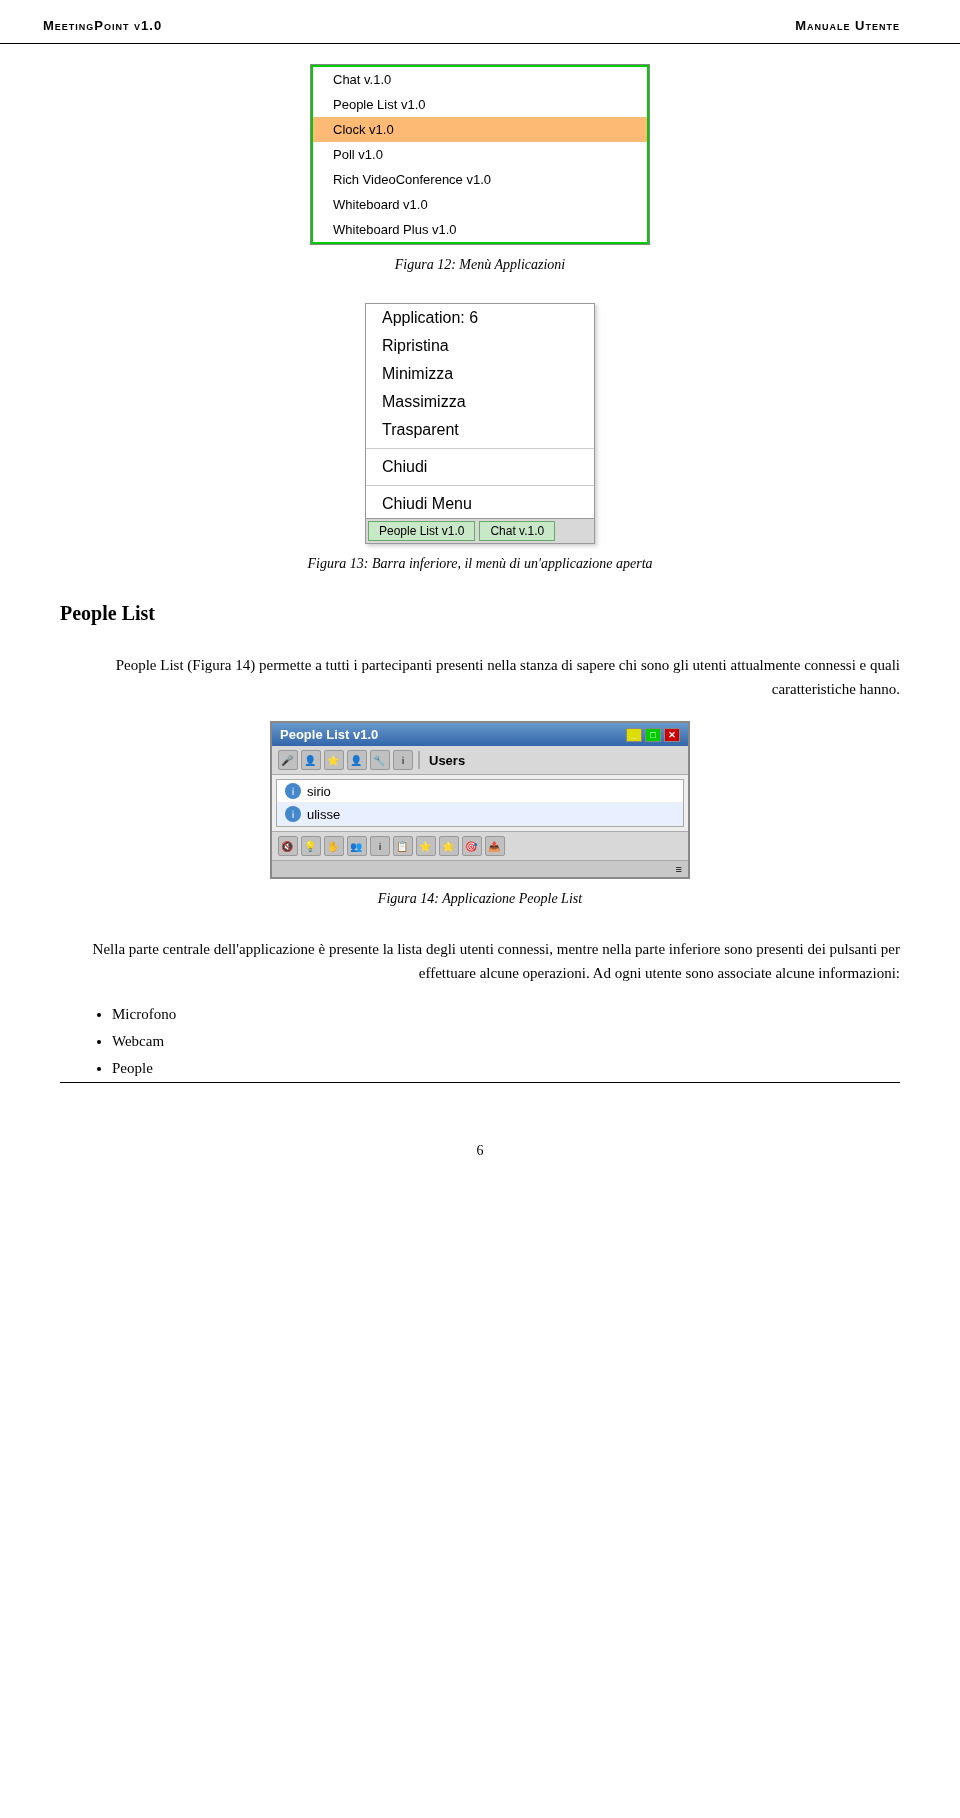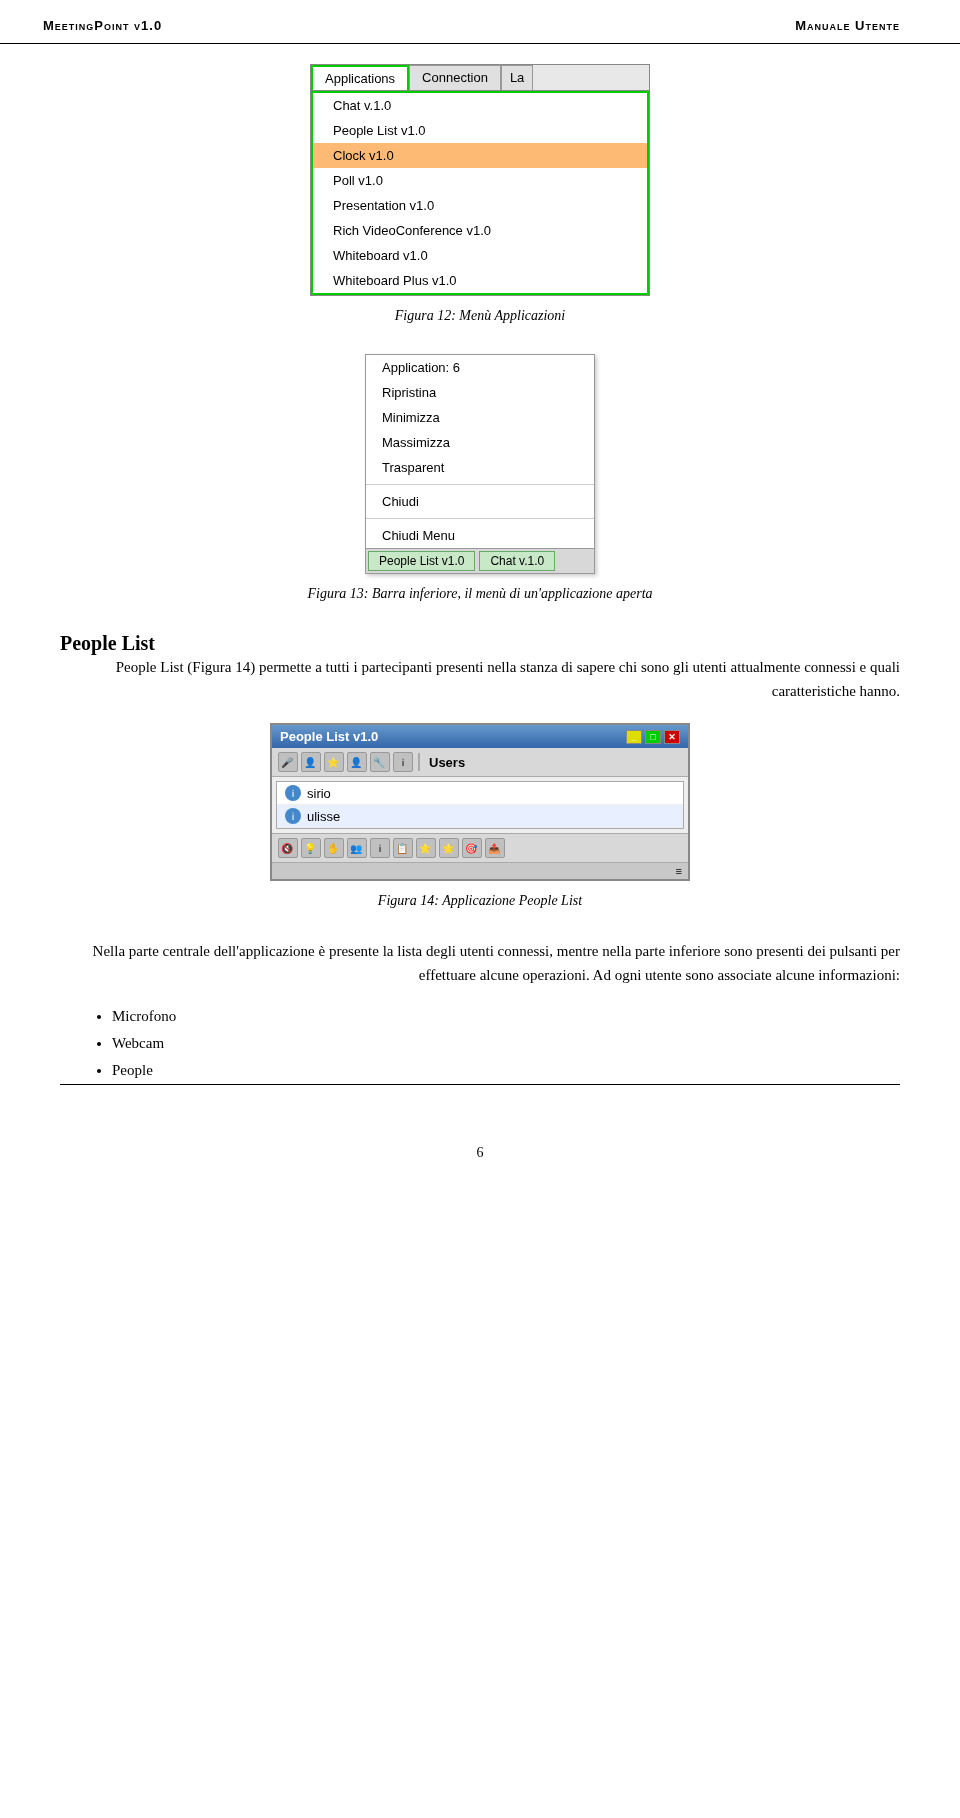--- a/index.html
+++ b/index.html
@@ -112,21 +112,21 @@
     
     .context-menu-screenshot {
       background: #ffffff;
       border: 1px solid #999;
       width: 230px;
       box-shadow: 2px 2px 4px rgba(0,0,0,0.2);
     }
 
     .context-menu-item {
       padding: 5px 16px;
-      font-size: 13px;
+      font-size: 16px;
       font-family: Arial, sans-serif;
     }
 
     .context-menu-divider {
       border-top: 1px solid #ccc;
       margin: 4px 0;
     }
 
     .context-menu-taskbar {
       display: flex;
@@ -260,21 +260,21 @@
       padding: 2px 6px;
       display: flex;
       justify-content: flex-end;
       border-top: 1px solid #aaa;
     }
 
     
     .section-title {
       font-size: 20px;
       font-weight: bold;
-      margin: 20px 0 0 0;
+      margin: 20px 0 28px 0;
     }
 
     .body-text {
       font-size: 15px;
       line-height: 1.6;
       margin-bottom: 16px;
       text-align: right;
     }
 
     
@@ -307,31 +307,25 @@
 
 <div class="page-header">
   <span class="header-left">MeetingPoint v1.0</span>
   <span class="header-right">Manuale Utente</span>
 </div>
 
 <div class="main-content">
 
   <div class="figure-container">
     <div class="apps-menu-screenshot">
-      <div class="menu-bar">
-        <div class="menu-tab active">Applications</div>
-        <div class="menu-tab">Connection</div>
-        <div class="menu-tab truncated">La</div>
-      </div>
       <div class="menu-dropdown">
         <div class="menu-item">Chat v.1.0</div>
         <div class="menu-item">People List v1.0</div>
         <div class="menu-item highlighted">Clock v1.0</div>
         <div class="menu-item">Poll v1.0</div>
-        <div class="menu-item">Presentation v1.0</div>
         <div class="menu-item">Rich VideoConference v1.0</div>
         <div class="menu-item">Whiteboard v1.0</div>
         <div class="menu-item">Whiteboard Plus v1.0</div>
       </div>
     </div>
     <div class="figure-caption">Figura 12: Menù Applicazioni</div>
   </div>
 
   <div class="figure-container">
     <div style="display: flex; flex-direction: column; align-items: flex-start;">

